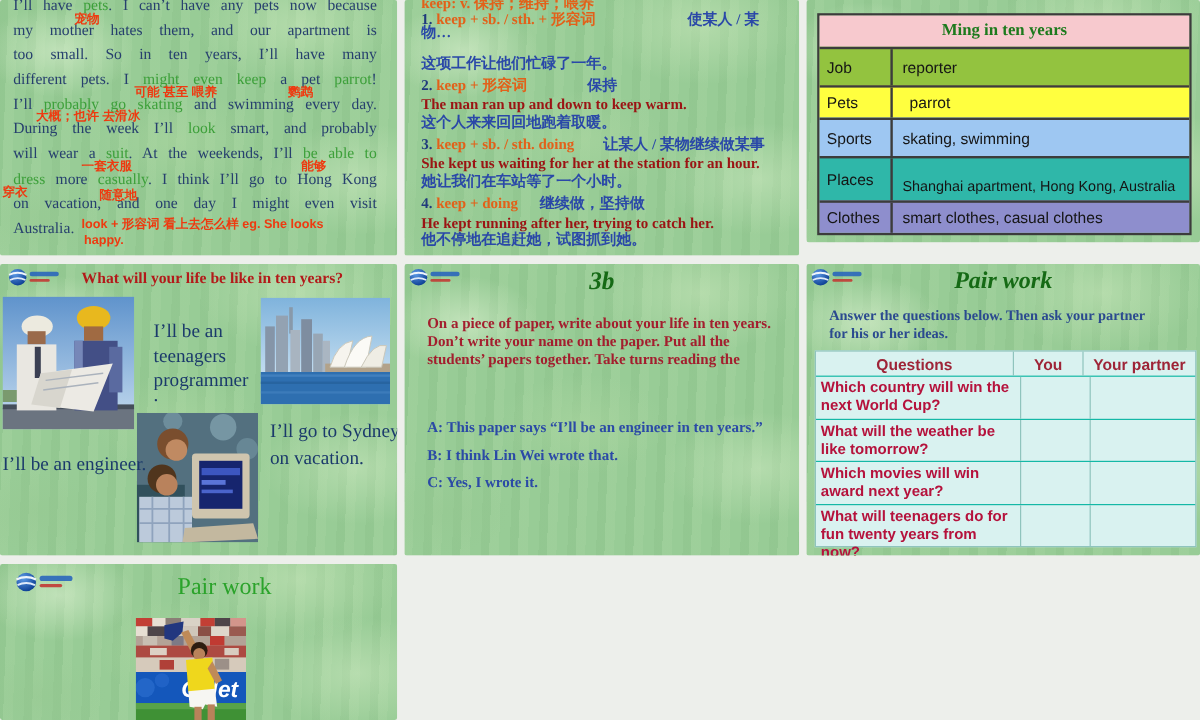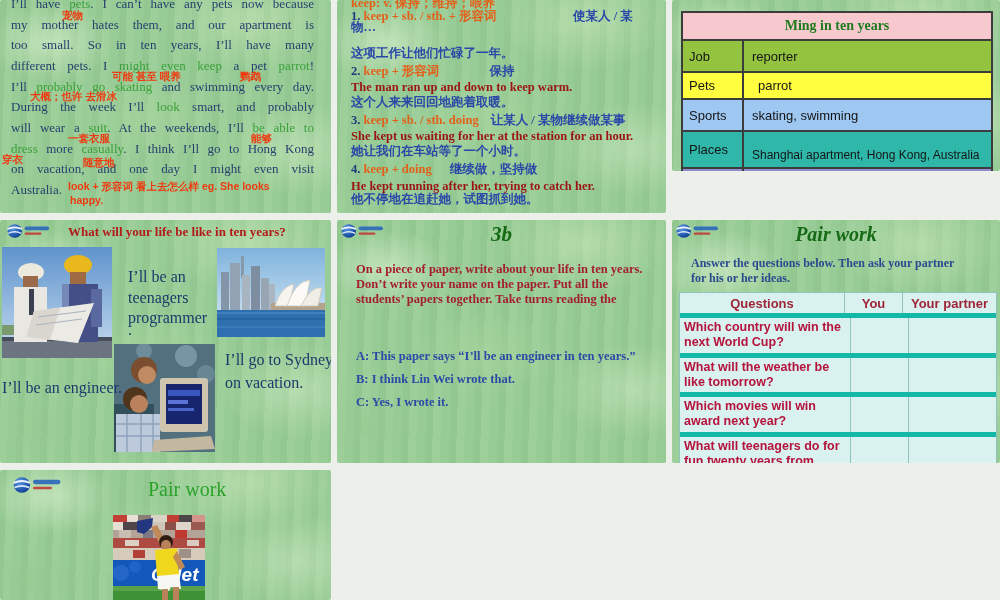--- a/index.html
+++ b/index.html
@@ -8,21 +8,21 @@
   .slide{position:absolute;overflow:hidden;border-radius:2px;background-color:#98cc96;
     background-image:
       radial-gradient(90px 55px at 15% 20%, rgba(226,244,214,.55), rgba(226,244,214,0) 70%),
       radial-gradient(120px 70px at 75% 10%, rgba(205,233,190,.5), rgba(205,233,190,0) 70%),
       radial-gradient(100px 60px at 45% 55%, rgba(171,214,160,.6), rgba(171,214,160,0) 70%),
       radial-gradient(110px 65px at 90% 70%, rgba(214,238,200,.45), rgba(214,238,200,0) 72%),
       radial-gradient(80px 50px at 10% 85%, rgba(150,200,145,.5), rgba(150,200,145,0) 70%),
       repeating-linear-gradient(92deg, rgba(120,175,118,.16) 0 7px, rgba(190,225,178,.15) 7px 15px, rgba(120,175,118,0) 15px 24px);}
   #s1{left:0;top:0;width:331px;height:213px}
   #s2{left:337px;top:0;width:329px;height:213px}
-  #s3{left:672px;top:0;width:328px;height:171px}
+  #s3{left:672px;top:0;width:328px;height:202px}
   #s4{left:0;top:220px;width:331px;height:243px}
   #s5{left:337px;top:220px;width:329px;height:243px}
   #s6{left:672px;top:220px;width:328px;height:243px}
   #s7{left:0;top:470px;width:331px;height:130px}
 
   
   .s1line{position:absolute;left:11px;width:303px;font-size:13px;line-height:20.7px;
           text-align:justify;text-align-last:justify;color:#27406e}
   .s1line.noj{text-align-last:left}
   .t-n{color:#27406e}.t-g{color:#3da03a}
@@ -58,21 +58,21 @@
        font-weight:bold;font-size:21px;color:#156a15}
   .s5r{position:absolute;left:19px;font-weight:bold;font-size:12.5px;color:#a31e2e;white-space:nowrap}
   .s5b{position:absolute;left:19px;font-weight:bold;font-size:12.5px;color:#2b4aa6;white-space:nowrap}
 
   
   .s6t{position:absolute;top:3px;left:0;right:0;text-align:center;font-style:italic;
        font-weight:bold;font-size:20px;color:#156a15}
   .s6i{position:absolute;left:19px;font-weight:bold;font-size:12px;color:#2b4a8f;white-space:nowrap}
   .s6table{position:absolute;left:7px;top:72px;width:316px;background:#d9f2f0;
            border:1px solid #8fc4bd;font-family:"Liberation Sans","DejaVu Sans",sans-serif}
-  .s6row{display:flex;border-top:5px solid #14b8a6}
+  .s6row{display:flex;border-top:1px solid #14b8a6}
   .s6row.first{border-top:none}
   .c1{width:164px;border-right:1px solid #8fc4bd}
   .c2{width:57px;border-right:1px solid #8fc4bd}
   .c3{flex:1}
   .s6hcell{display:flex;align-items:center;justify-content:center;height:20px;
            font-weight:bold;font-size:13px;color:#9e2437}
   .qcell{padding:2px 2px 2px 4px;font-weight:bold;font-size:12.5px;line-height:15px;color:#b5123c}
   .r35{height:35px}.r34{height:34px}
 
   
@@ -109,21 +109,21 @@
   </section>
 
   <section class="slide" id="s2">
     <div class="s2line" style="top:-5px"><span class="o">keep: v. 保持；维持；喂养</span></div>
     <div class="s2line" style="top:8px;right:0"><span class="nn">1.</span><span class="o"> keep + sb. / sth. + 形容词</span><span class="bc abs-r">使某人 / 某</span></div>
     <div class="s2line" style="top:19px"><span class="bc">物…</span></div>
     <div class="s2line" style="top:45px"><span class="bc">这项工作让他们忙碌了一年。</span></div>
     <div class="s2line" style="top:63px"><span class="nn">2.</span><span class="o"> keep + 形容词</span><span class="bc" style="margin-left:50px">保持</span></div>
     <div class="s2line" style="top:80px"><span class="dr">The man ran up and down to keep warm.</span></div>
     <div class="s2line" style="top:94px"><span class="bc">这个人来来回回地跑着取暖。</span></div>
-    <div class="s2line" style="top:112px"><span class="nn">3.</span><span class="o"> keep + sb. / sth. doing</span><span class="bc" style="margin-left:12px">让某人 / 某物继续做某事</span></div>
+    <div class="s2line" style="top:112px"><span class="nn">3.</span><span class="o"> keep + sb. / sth. doing</span><span class="bc" style="margin-left:24px">让某人 / 某物继续做某事</span></div>
     <div class="s2line" style="top:129px"><span class="dr">She kept us waiting for her at the station for an hour.</span></div>
     <div class="s2line" style="top:143px"><span class="bc">她让我们在车站等了一个小时。</span></div>
     <div class="s2line" style="top:161px"><span class="nn">4.</span><span class="o"> keep + doing</span><span class="bc" style="margin-left:18px">继续做，坚持做</span></div>
     <div class="s2line" style="top:191px"><span class="bc">他不停地在追赶她，试图抓到她。</span></div>
     <div class="s2line" style="top:179px"><span class="dr">He kept running after her, trying to catch her.</span></div>
   </section>
 
   <section class="slide" id="s3">
     <div class="s3table">
       <div class="s3hdr">Ming in ten years</div>

